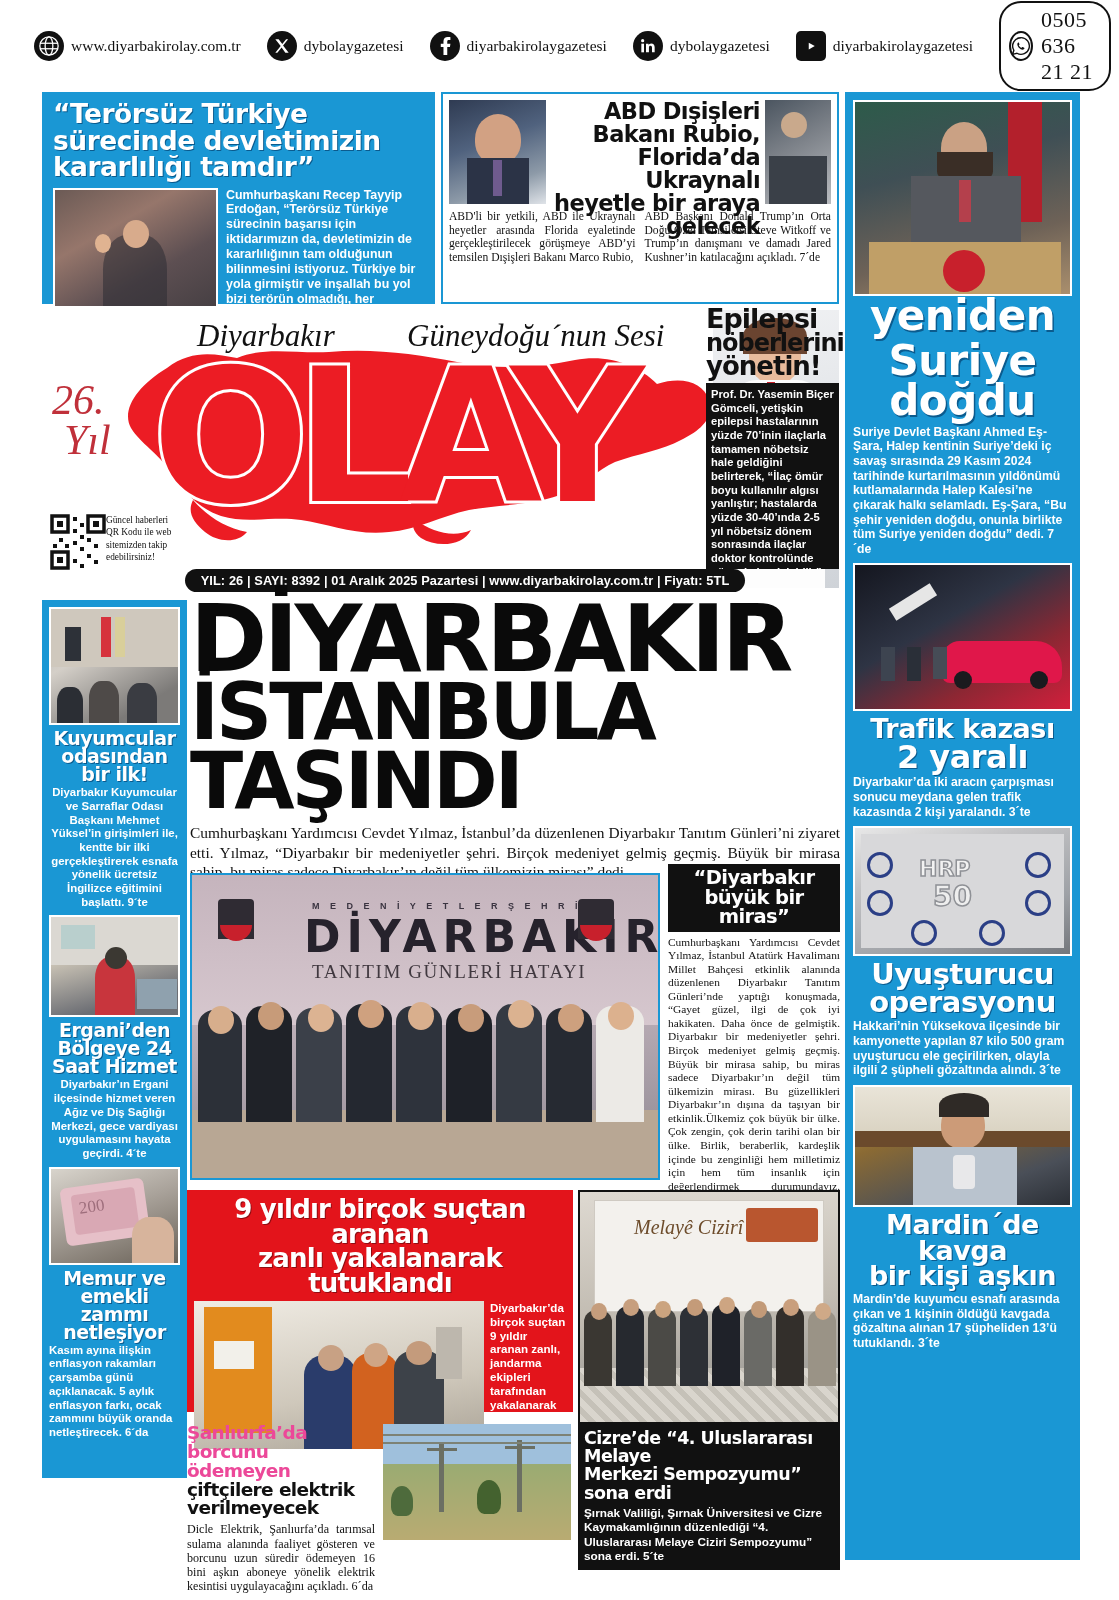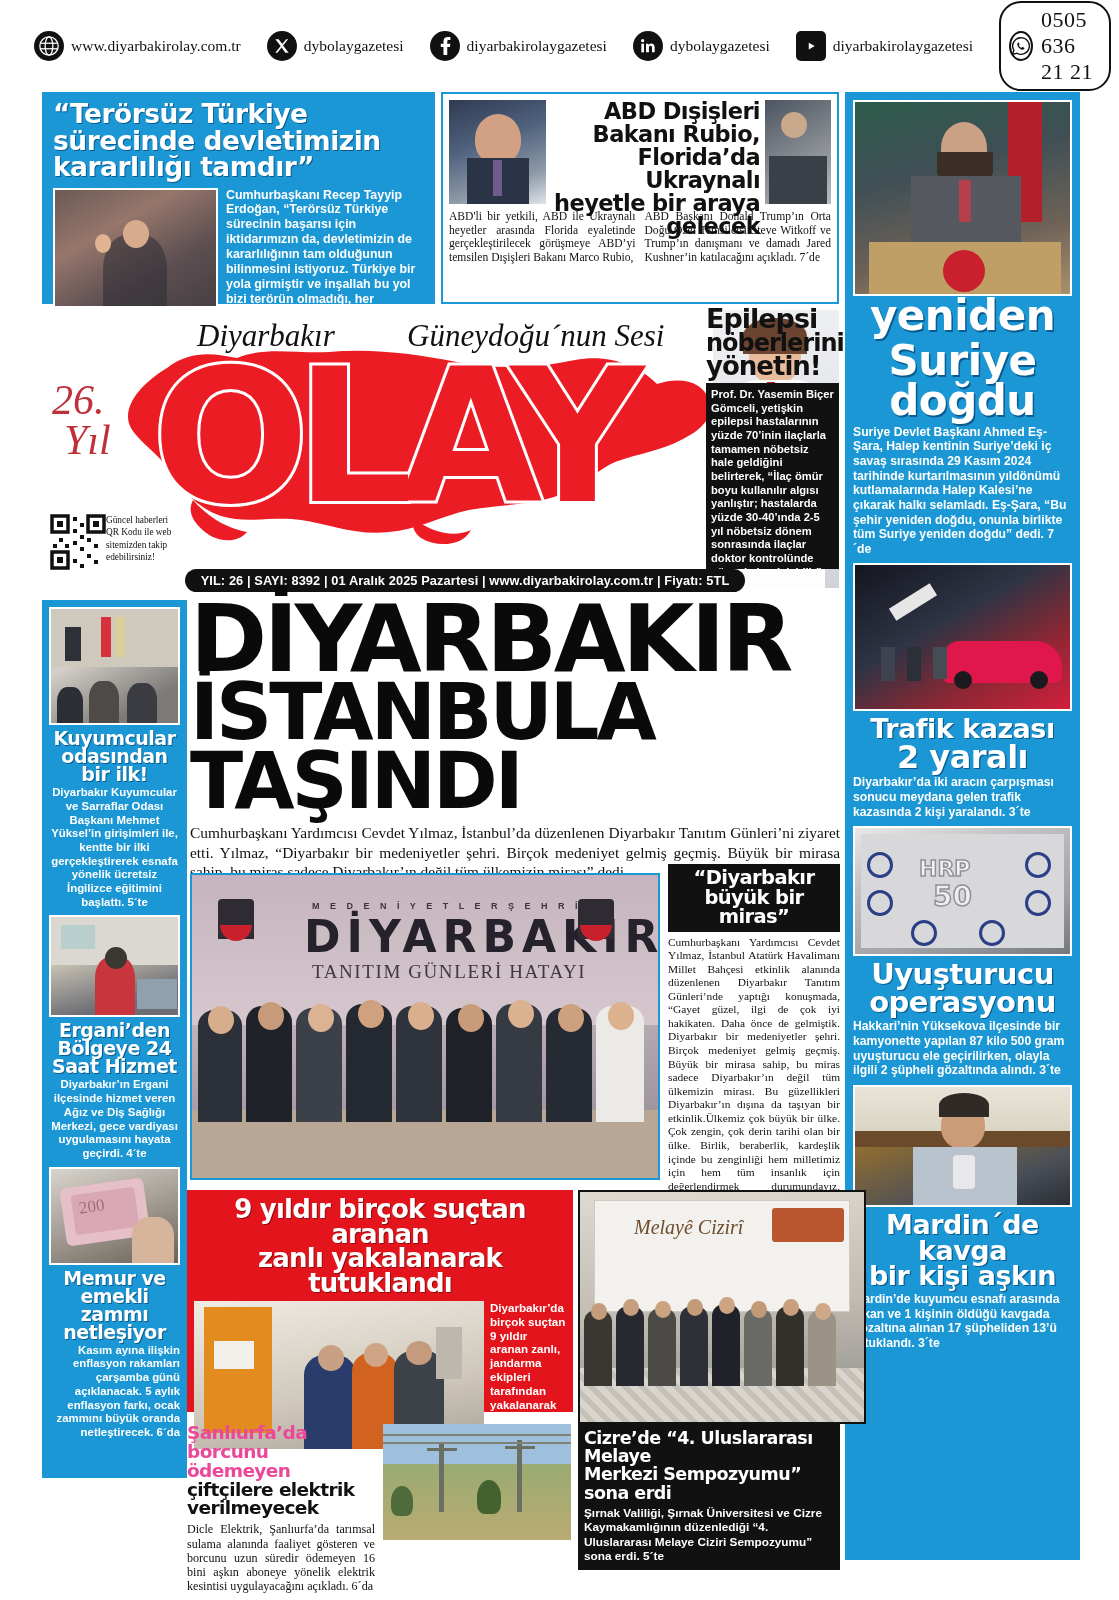--- a/index.html
+++ b/index.html
@@ -300,21 +300,21 @@
         <div style="position:absolute;left:50px;top:8px;width:10px;height:40px;background:#d6323c;"></div>
         <div style="position:absolute;left:64px;top:8px;width:10px;height:40px;background:#d9cf9a;"></div>
         <div style="position:absolute;left:14px;top:18px;width:16px;height:34px;background:#2d3138;"></div>
         <div style="position:absolute;left:6px;bottom:0;width:26px;height:36px;border-radius:40% 40% 0 0;background:#2b2e34;"></div>
         <div style="position:absolute;left:38px;bottom:0;width:30px;height:42px;border-radius:40% 40% 0 0;background:#4e4a48;"></div>
         <div style="position:absolute;left:76px;bottom:0;width:30px;height:40px;border-radius:40% 40% 0 0;background:#3a3c42;"></div>
       </div>
       <div class="hl-blue-white" style="font-size:19px;text-align:center;margin-top:4px;text-shadow:1px 1px 0 #0b5b8e;">Kuyumcular</div>
       <div class="hl-blue-white" style="font-size:19px;text-align:center;text-shadow:1px 1px 0 #0b5b8e;">odasından</div>
       <div class="hl-blue-white" style="font-size:19px;text-align:center;text-shadow:1px 1px 0 #0b5b8e;">bir ilk!</div>
-      <div style="color:#fff;font-weight:700;font-size:11.4px;line-height:1.20;margin-top:3px;text-align:center;">Diyarbakır Kuyumcular ve Sarraflar Odası Başkanı Mehmet Yüksel’in girişimleri ile, kentte bir ilki gerçekleştirerek esnafa yönelik ücretsiz İngilizce eğitimini başlattı. 5´te</div>
+      <div style="color:#fff;font-weight:700;font-size:11.4px;line-height:1.20;margin-top:3px;text-align:center;">Diyarbakır Kuyumcular ve Sarraflar Odası Başkanı Mehmet Yüksel’in girişimleri ile, kentte bir ilki gerçekleştirerek esnafa yönelik ücretsiz İngilizce eğitimini başlattı. 9´te</div>
     </div>
 
     <div style="margin-top:6px;">
       <div class="ph p12" style="width:131px;height:102px;border:2px solid #fff;">
         <div style="position:absolute;left:0;top:0;right:0;height:48px;background:#dbd8d2;"></div>
         <div style="position:absolute;left:10px;top:8px;width:34px;height:24px;background:#b9cfcd;"></div>
         <div style="position:absolute;left:44px;bottom:0;width:40px;height:58px;border-radius:36% 36% 0 0;background:#c8353d;"></div>
         <div style="position:absolute;left:54px;top:30px;width:22px;height:22px;border-radius:50%;background:#3b3832;"></div>
         <div style="position:absolute;left:86px;bottom:6px;width:40px;height:30px;background:#8fa1ae;"></div>
       </div>
@@ -328,21 +328,21 @@
       <div class="ph p13" style="width:131px;height:98px;border:2px solid #fff;">
         <div style="position:absolute;left:12px;top:14px;width:84px;height:58px;border-radius:6px;background:#e6c0c8;transform:rotate(-8deg);"></div>
         <div style="position:absolute;left:22px;top:22px;width:64px;height:40px;border-radius:4px;background:#d9a8b4;transform:rotate(-8deg);"></div>
         <div style="position:absolute;left:28px;top:28px;font-family:'Liberation Serif',serif;font-size:17px;color:#9e6e7c;transform:rotate(-8deg);">200</div>
         <div style="position:absolute;right:4px;bottom:0;width:42px;height:46px;border-radius:40% 40% 0 0;background:#d7b49c;"></div>
       </div>
       <div class="hl-blue-white" style="font-size:19px;text-align:center;margin-top:4px;text-shadow:1px 1px 0 #0b5b8e;">Memur ve</div>
       <div class="hl-blue-white" style="font-size:19px;text-align:center;text-shadow:1px 1px 0 #0b5b8e;">emekli</div>
       <div class="hl-blue-white" style="font-size:19px;text-align:center;text-shadow:1px 1px 0 #0b5b8e;">zammı</div>
       <div class="hl-blue-white" style="font-size:19px;text-align:center;text-shadow:1px 1px 0 #0b5b8e;">netleşiyor</div>
-      <div style="color:#fff;font-weight:700;font-size:11.4px;line-height:1.20;margin-top:3px;text-align:right;">Kasım ayına ilişkin enflasyon rakamları çarşamba günü açıklanacak. 5 aylık enflasyon farkı, ocak zammını büyük oranda netleştirecek. 6´da</div>
+      <div style="color:#fff;font-weight:700;font-size:11.4px;line-height:1.20;margin-top:3px;text-align:left;">Kasım ayına ilişkin enflasyon rakamları çarşamba günü açıklanacak. 5 aylık enflasyon farkı, ocak zammını büyük oranda netleştirecek. 6´da</div>
     </div>
   </div>
 
   <div style="position:absolute;left:190px;top:600px;width:650px;">
     <div style="font-family:'DejaVu Sans',sans-serif;font-weight:900;font-size:93px;line-height:.86;color:#0a0a0a;letter-spacing:-3.5px;">DİYARBAKIR</div>
     <div style="font-family:'DejaVu Sans',sans-serif;font-weight:900;font-size:78px;line-height:.88;color:#0a0a0a;letter-spacing:-3px;margin-top:-2px;">İSTANBULA TAŞINDI</div>
     <div style="font-family:'Liberation Serif',serif;font-size:15.4px;line-height:1.26;color:#111;margin-top:8px;text-align:justify;">Cumhurbaşkanı Yardımcısı Cevdet Yılmaz, İstanbul’da düzenlenen Diyarbakır Tanıtım Günleri’ni ziyaret etti. Yılmaz, “Diyarbakır bir medeniyetler şehri. Birçok medeniyet gelmiş geçmiş. Büyük bir mirasa sahip, bu miras sadece Diyarbakır’ın değil tüm ülkemizin mirası” dedi.</div>
   </div>
 
   <div class="ph" style="position:absolute;left:190px;top:873px;width:470px;height:307px;border:2px solid #1a97d4;background:linear-gradient(175deg,#b0a3ae 0%,#c3b4bd 40%,#8c8790 100%);">
@@ -421,21 +421,21 @@
         <div style="position:absolute;left:122px;top:22px;width:30px;height:3px;background:#6b6f63;"></div>
         <div style="position:absolute;left:0;top:10px;right:0;height:1.5px;background:#7d8275;"></div>
         <div style="position:absolute;left:0;top:18px;right:0;height:1.5px;background:#7d8275;"></div>
         <div style="position:absolute;left:8px;top:62px;width:22px;height:30px;border-radius:50% 50% 30% 30%;background:#4e6b3c;"></div>
         <div style="position:absolute;left:94px;top:56px;width:24px;height:34px;border-radius:50% 50% 30% 30%;background:#44622f;"></div>
       </div>
     </div>
   </div>
 
   <div style="position:absolute;left:578px;top:1190px;width:262px;height:374px;">
-    <div class="ph" style="width:288px;height:234px;border:2px solid #111;background:linear-gradient(175deg,#ded9d1 0%,#c2bcb2 50%,#8d8d8b 100%);">
+    <div class="ph" style="width:262px;height:234px;border:2px solid #111;background:linear-gradient(175deg,#ded9d1 0%,#c2bcb2 50%,#8d8d8b 100%);">
       <div style="position:absolute;left:14px;top:8px;right:14px;height:112px;background:#f3f1ed;border:1px solid #cfcac2;"></div>
       <div style="position:absolute;left:54px;top:24px;font-family:'Liberation Serif',serif;font-style:italic;font-size:20px;color:#6d4c2b;">Melayê Cizirî</div>
       <div style="position:absolute;right:20px;top:16px;width:72px;height:34px;background:#b9562f;border-radius:3px;"></div>
       <div style="position:absolute;left:0;bottom:0;right:0;height:54px;background:repeating-linear-gradient(45deg,#d9d5cd 0 6px,#c5c1b8 6px 12px);"></div>
       <div style="position:absolute;left:4px;bottom:36px;width:28px;height:76px;border-radius:12px 12px 0 0;background:#3a3732;"></div>
       <div style="position:absolute;left:11px;bottom:102px;width:16px;height:17px;border-radius:50%;background:#c59d7c;"></div>
       <div style="position:absolute;left:36px;bottom:36px;width:28px;height:80px;border-radius:12px 12px 0 0;background:#26292f;"></div>
       <div style="position:absolute;left:43px;bottom:106px;width:16px;height:17px;border-radius:50%;background:#c79f7e;"></div>
       <div style="position:absolute;left:68px;bottom:36px;width:28px;height:78px;border-radius:12px 12px 0 0;background:#4b4a46;"></div>
       <div style="position:absolute;left:75px;bottom:104px;width:16px;height:17px;border-radius:50%;background:#cba47f;"></div>

